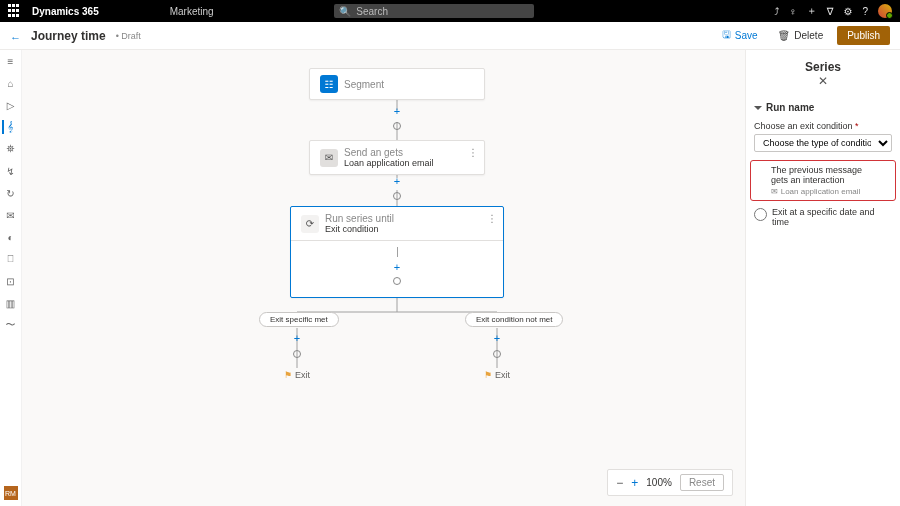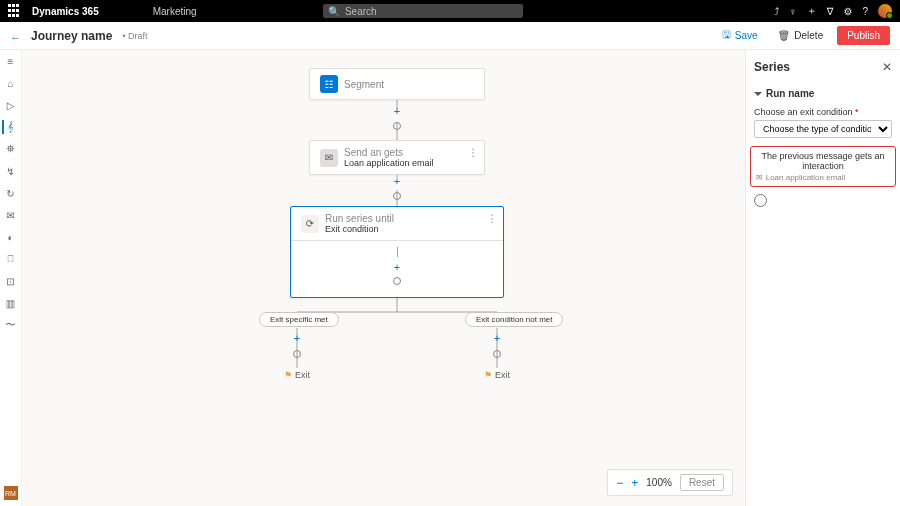--- a/index.html
+++ b/index.html
@@ -3,59 +3,59 @@
 <meta charset="utf-8">
 <style>
   * { box-sizing: border-box; margin: 0; padding: 0; font-family: "Segoe UI", Arial, sans-serif; }
   body { background: #fff; color: #323130; font-size: 10px; overflow: hidden; }
   .root { width: 900px; height: 506px; display: flex; flex-direction: column; }
 
   
   .topbar { height: 22px; background: #000; color: #fff; display: flex; align-items: center; padding: 0 8px; font-size: 10px; }
   .topbar .waffle { width: 14px; height: 14px; display: flex; flex-wrap: wrap; gap: 1px; margin-right: 10px; cursor: pointer;}
   .topbar .waffle span { width:3px;height:3px;background:#fff; }
-  .topbar .app-name { font-weight: 600; margin-right: 10px; }
+  .topbar .app-name { font-weight: 600; margin-right: 27px; }
   .topbar .module { color: #ccc; padding-left: 44px; }
   .topbar .search { margin-left: auto; margin-right: auto; width: 200px; height: 14px; background: #444; border-radius: 2px; display:flex; align-items:center; padding:0 6px; color:#bbb; gap:4px;}
   .topbar .right-icons { display:flex; gap:10px; align-items:center; margin-left:auto;}
   .topbar .right-icons span { cursor:pointer; opacity:.9;}
   .avatar { width:14px;height:14px;border-radius:50%;background:linear-gradient(45deg,#e74c3c,#f1c40f);position:relative;}
   .avatar::after{content:"";position:absolute;right:-1px;bottom:-1px;width:5px;height:5px;background:#6bb700;border-radius:50%;border:1px solid #000;}
 
   
   .header { height: 28px; border-bottom:1px solid #edebe9; display:flex; align-items:center; padding:0 10px; gap:10px;}
   .header .back { color:#0078d4; font-size:11px; cursor:pointer;}
   .header .title { font-weight:600; font-size:12px;}
   .header .status { color:#888; font-size:9px;}
   .header .actions { margin-left:auto; display:flex; gap:8px; align-items:center;}
   .header .lnk { display:flex; gap:4px; align-items:center; font-size:10px; cursor:pointer; padding:3px 6px;}
   .header .lnk.save { color:#0078d4;}
-  .header .publish { background:#ef4444;color:#fff;border:none;border-radius:2px;padding:4px 10px;font-size:10px;cursor:pointer;}
+  .header .publish { background:#a16207;color:#fff;border:none;border-radius:2px;padding:4px 10px;font-size:10px;cursor:pointer;}
 
   
   .main { flex:1; display:flex; min-height:0;}
   .left-rail { width:22px; background:#fff; border-right:1px solid #f1f1f1; display:flex; flex-direction:column; align-items:center; padding-top:4px; gap:8px; position:relative;}
   .left-rail .icn { width:14px;height:14px;color:#666;display:flex;align-items:center;justify-content:center;cursor:pointer;font-size:10px;}
   .left-rail .icn.active { color:#0078d4; border-left:2px solid #0078d4; padding-left:2px; margin-left:-4px;}
   .left-rail .rm { position:absolute; bottom:6px; width:14px;height:14px;background:#b5651d;color:#fff;font-size:7px;display:flex;align-items:center;justify-content:center;}
 
   .canvas { flex:1; position:relative; background:#faf9f8; overflow:hidden;}
 
   .right-panel { width:155px; border-left:1px solid #edebe9; background:#fff; padding:10px 8px; font-size:10px; overflow:auto;}
-  .right-panel .hdr{ display:flex; justify-content:space-between; align-items:center; margin-bottom:14px;}
+  .right-panel .hdr{ display:flex; justify-content:space-between; align-items:center; margin-bottom:14px;flex-direction:column;}
   .right-panel .hdr h3{font-size:12px;font-weight:600;}
   .right-panel .close{cursor:pointer;font-size:12px;color:#555;}
   .right-panel .section-title{font-weight:600;font-size:10px;margin-bottom:8px;display:flex;align-items:center;gap:4px;}
   .right-panel .section-title::before{content:"";display:inline-block;border:4px solid transparent;border-top-color:#555;transform:translateY(2px);}
   .right-panel label.small{font-size:9px;display:block;margin-bottom:3px;}
   .right-panel select{width:100%;font-size:9px;padding:2px 4px;border:1px solid #c8c6c4;border-radius:2px;background:#fff;}
   .right-panel .options{margin-top:8px;display:flex;flex-direction:column;gap:6px;}
   .right-panel .opt{display:flex;gap:5px;font-size:9px;align-items:flex-start;}
   .right-panel .opt input{margin-top:1px;}
-  .right-panel .highlight{border:1.5px solid #d13438;border-radius:3px;padding:4px 5px;margin:0 -4px;text-align:center;}
+  .right-panel .highlight{border:1.5px solid #d13438;border-radius:3px;padding:4px 20px;margin:0 -4px;}
   .right-panel .sub{font-size:8px;color:#888;display:flex;align-items:center;gap:3px;margin-top:2px;}
 
   
   .node { position:absolute; background:#fff; border:1px solid #e1dfdd; border-radius:2px; box-shadow:0 1px 2px rgba(0,0,0,.05); }
   .node .row { display:flex; align-items:center; gap:6px; padding:6px 10px;}
   .node .icon-sq{width:18px;height:18px;border-radius:3px;display:flex;align-items:center;justify-content:center;color:#fff;font-size:10px;flex-shrink:0;}
   .node .label-sm{font-size:10px;color:#888;}
   .node .label-lg{font-size:9px;color:#323130;}
   .node.selected{border:1.5px solid #0078d4;}
   .plus{width:12px;height:12px;color:#0078d4;font-size:11px;line-height:12px;text-align:center;cursor:pointer;}
@@ -102,21 +102,21 @@
       <span>＋</span>
       <span>∇</span>
       <span>⚙</span>
       <span>?</span>
       <span class="avatar"></span>
     </div>
   </div>
 
   <div class="header">
     <span class="back">←</span>
-    <span class="title">Journey name</span>
+    <span class="title">Journey time</span>
     <span class="status">• Draft</span>
     <div class="actions">
       <span class="lnk save">
         <span>🖫</span>
         <span>Save</span>
       </span>
       <span class="lnk">
         <span>🗑</span>
         <span>Delete</span>
       </span>
@@ -245,17 +245,18 @@
               <span>The previous message gets an interaction</span>
               <div class="sub">
                 <span>✉</span>
                 <span>Loan application email</span>
               </div>
             </div>
           </div>
         </div>
         <div class="opt">
           <input type="radio" name="ec" style="">
+          <span>Exit at a specific date and time</span>
         </div>
       </div>
     </div>
   </div>
 </div>
 
 </body></html>

